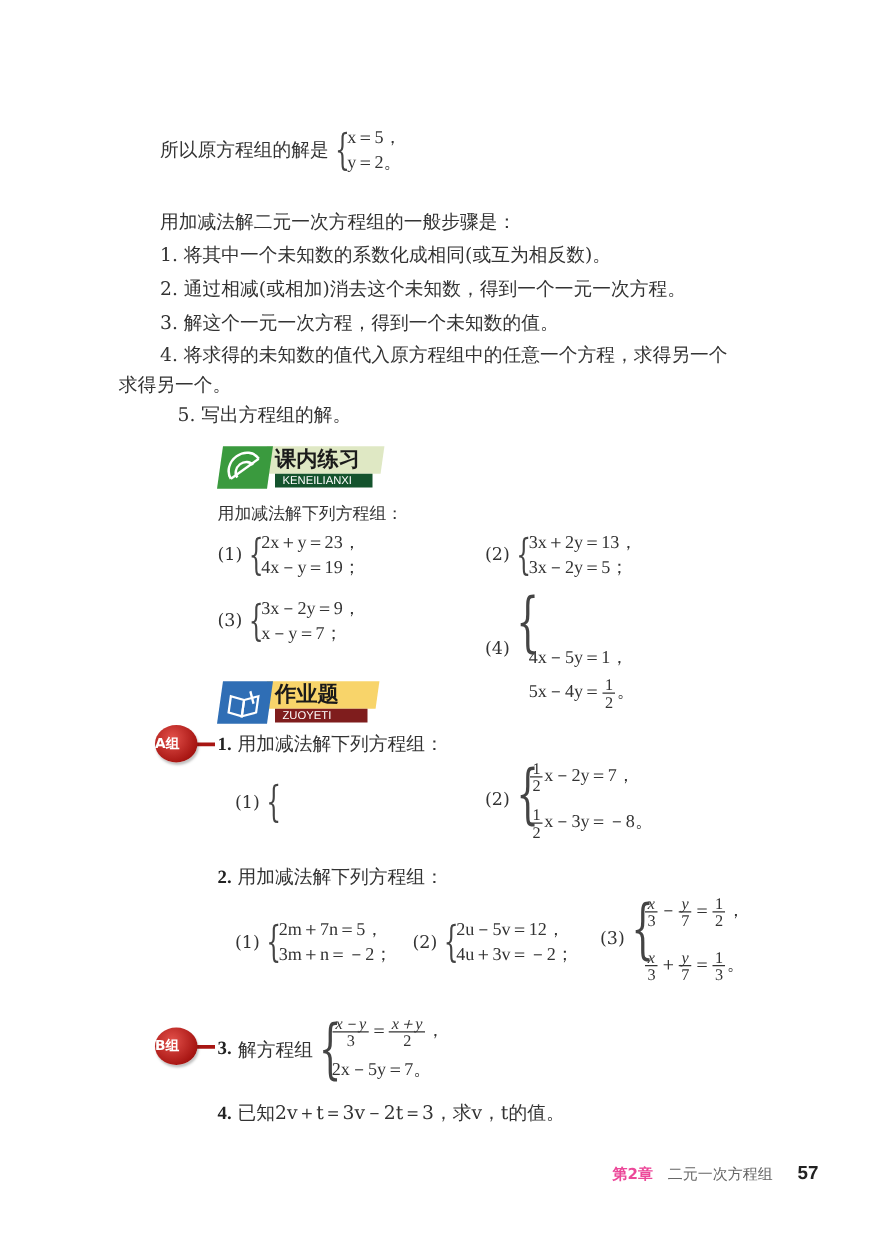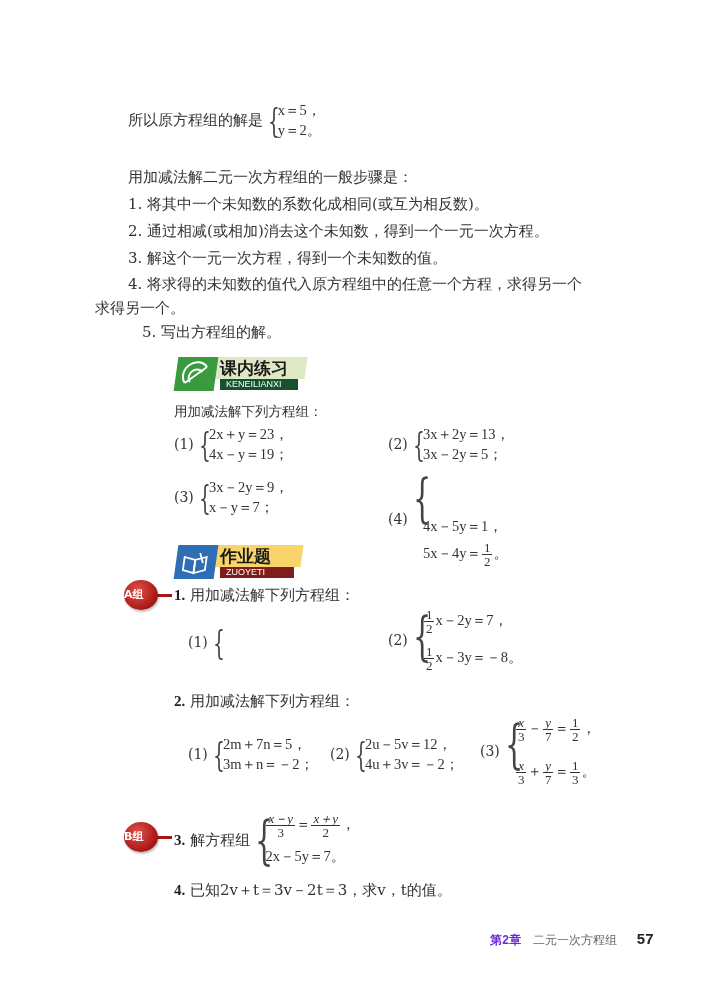--- a/index.html
+++ b/index.html
@@ -238,16 +238,16 @@
     </span>
     </span>
 </div>
 
 <div class="abs txt" style="left:174px; top:880px;">
   <span class="bold-num">4.</span>
   <span>已知2v＋t＝3v－2t＝3，求v，t的值。</span>
 </div>
 
 <div class="footer" style="left:490px;">
-  <span style="font-weight:bold; color:#6d28d9;font-family:Liberation Mono, monospace;">第2章</span>
+  <span style="font-weight:bold; color:#ec4899;">第2章</span>
   <span style="margin-left:8px; color:#666;">二元一次方程组</span>
   <span style="margin-left:16px; font-weight:bold; font-size:15px; color:#222; font-family:'Liberation Sans', sans-serif;">57</span>
 </div>
 
 </body></html>

